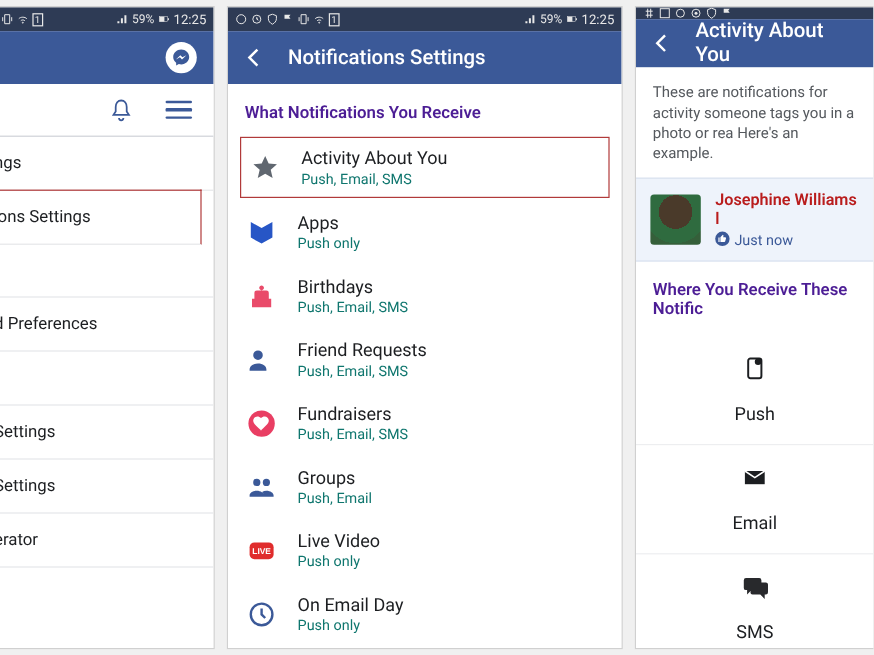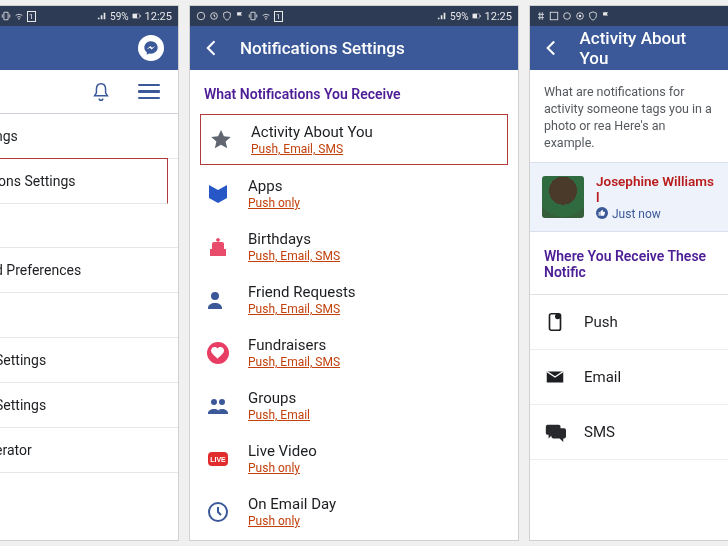--- a/index.html
+++ b/index.html
@@ -101,21 +101,21 @@
   
   .ph2-list .row2 {
     display:flex;
     align-items:center;
     gap:16px;
     padding: 10px 14px;
   }
   .row2 .icon-slot { width:28px; height:28px; display:flex; align-items:center; justify-content:center; flex-shrink:0; }
   .row2 .txts { display:flex; flex-direction:column; }
   .row2 .title { color:#1c1e21; font-size:15px; }
-  .row2 .sub { color:#c2410c; font-size:12px; margin-top:1px;text-decoration:underline; }
+  .row2 .sub { color:#0f766e; font-size:12px; margin-top:1px; }
   .highlight2 {
     border: 1.5px solid #b13a3a;
     margin: 2px 10px 2px 10px;
     padding: 8px 6px !important;
   }
 
   
   .desc { color:#55595e; font-size:12.5px; line-height:1.35; padding: 14px 14px 10px 14px; }
   .example-card {
     background:#eef3fb;
@@ -132,21 +132,21 @@
   }
   .example-card .name { font-weight:600; font-size:13.5px; color:#b91c1c; }
   .example-card .sub2 { color:#3b5998; font-size:12px; display:flex; gap:4px; margin-top:2px;}
   .like-dot { width:12px;height:12px;border-radius:50%;background:#3b5998;display:inline-flex;align-items:center;justify-content:center; }
   .like-dot svg { width:8px;height:8px;fill:#fff; }
 
   .ph3-list .row3 {
     display:flex; align-items:center; gap:18px;
     padding: 16px 14px;
     border-bottom:1px solid #edeef0;
-    color:#1c1e21; font-size:15px;
+    color:#1c1e21; font-size:15px;flex-direction:column;
   }
   .row3 .icon-slot { width:22px; height:22px; display:flex; align-items:center; justify-content:center; }
 
   .messenger-circle {
     width:26px;height:26px;border-radius:50%;background:#fff;display:flex;align-items:center;justify-content:center;
   }
   .sep-line { height:1px; background:#e0e2e6; margin:4px 0 0 0; }
 </style>
 </head>
 <body>
@@ -375,21 +375,21 @@
     <div class="status-right"></div>
   </div>
 
   <div class="appheader">
     <svg width="20" height="20" viewBox="0 0 24 24" class="back-arrow">
         <path d="M15 4l-8 8 8 8" fill="none" stroke-width="2.5"></path>
       </svg>
     <span>Activity About You</span>
   </div>
 
-  <div class="desc">What are notifications for activity someone tags you in a photo or rea Here's an example.</div>
+  <div class="desc">These are notifications for activity someone tags you in a photo or rea Here's an example.</div>
 
   <div class="example-card">
     <div class="avatar"></div>
     <div>
       <div class="name">Josephine Williams l</div>
       <div class="sub2">
         <span class="like-dot">
             <svg viewBox="0 0 24 24">
               <path d="M2 20h3V9H2v11zm19-10c0-1-.9-2-2-2h-5l.8-4c0-.4-.1-.8-.4-1.1L13 2 7 8v12h10c.8 0 1.5-.5 1.8-1.2l2-7c.1-.3.2-.5.2-.8v-1z"></path>
             </svg>

